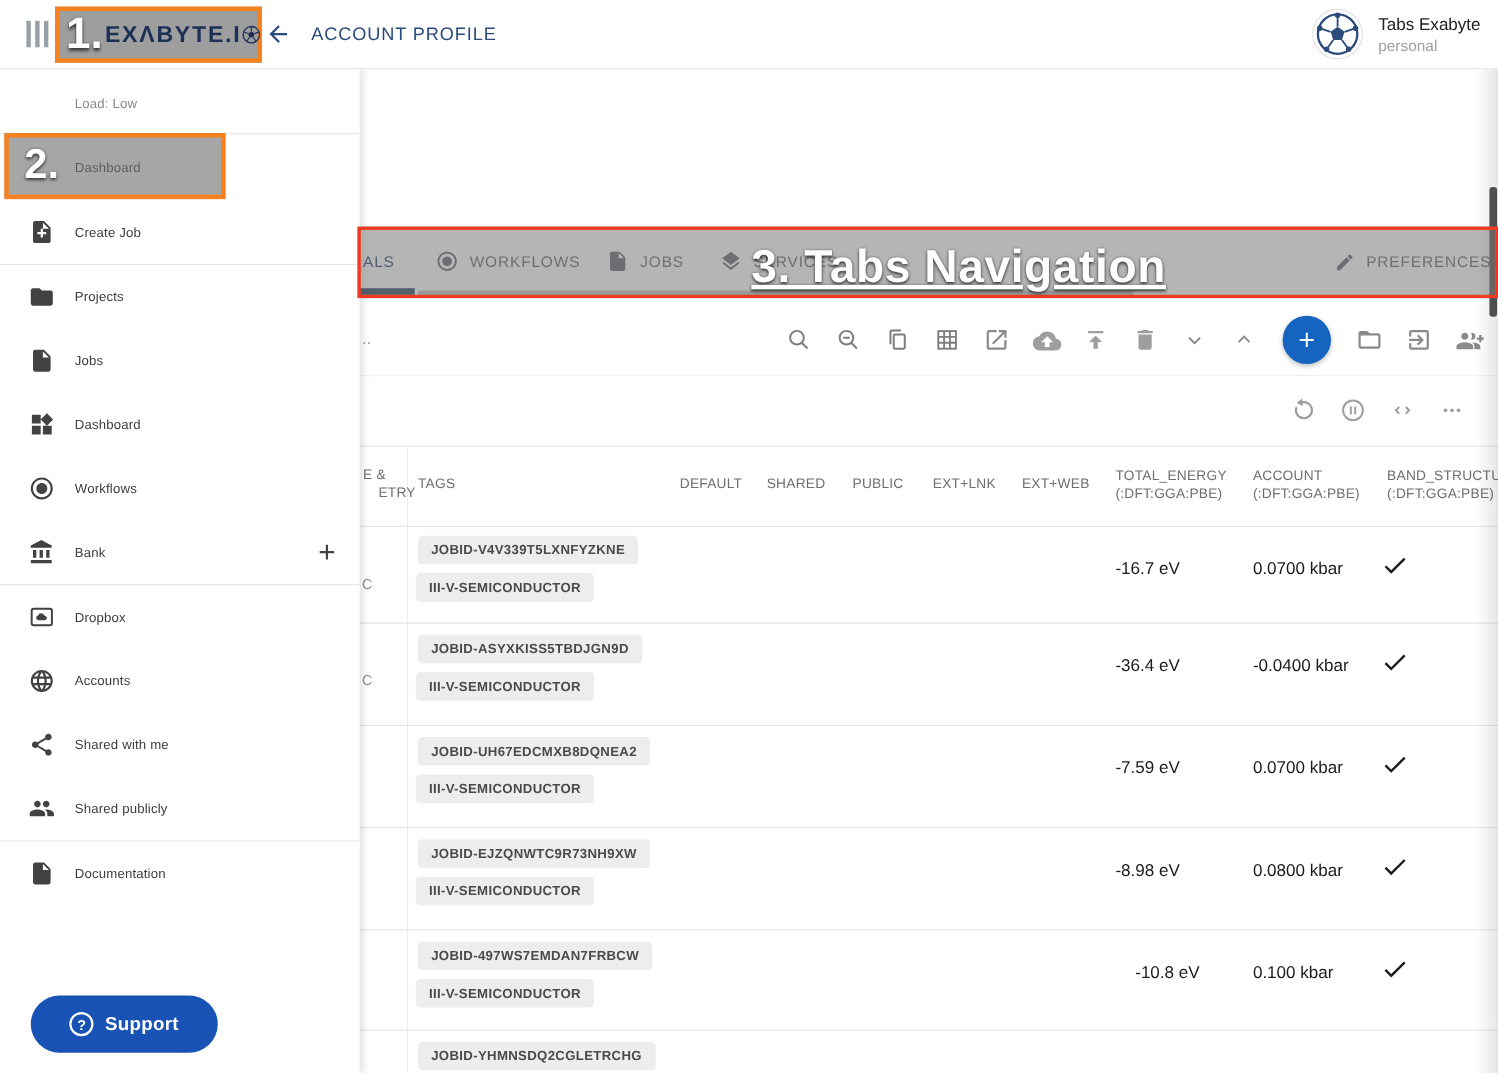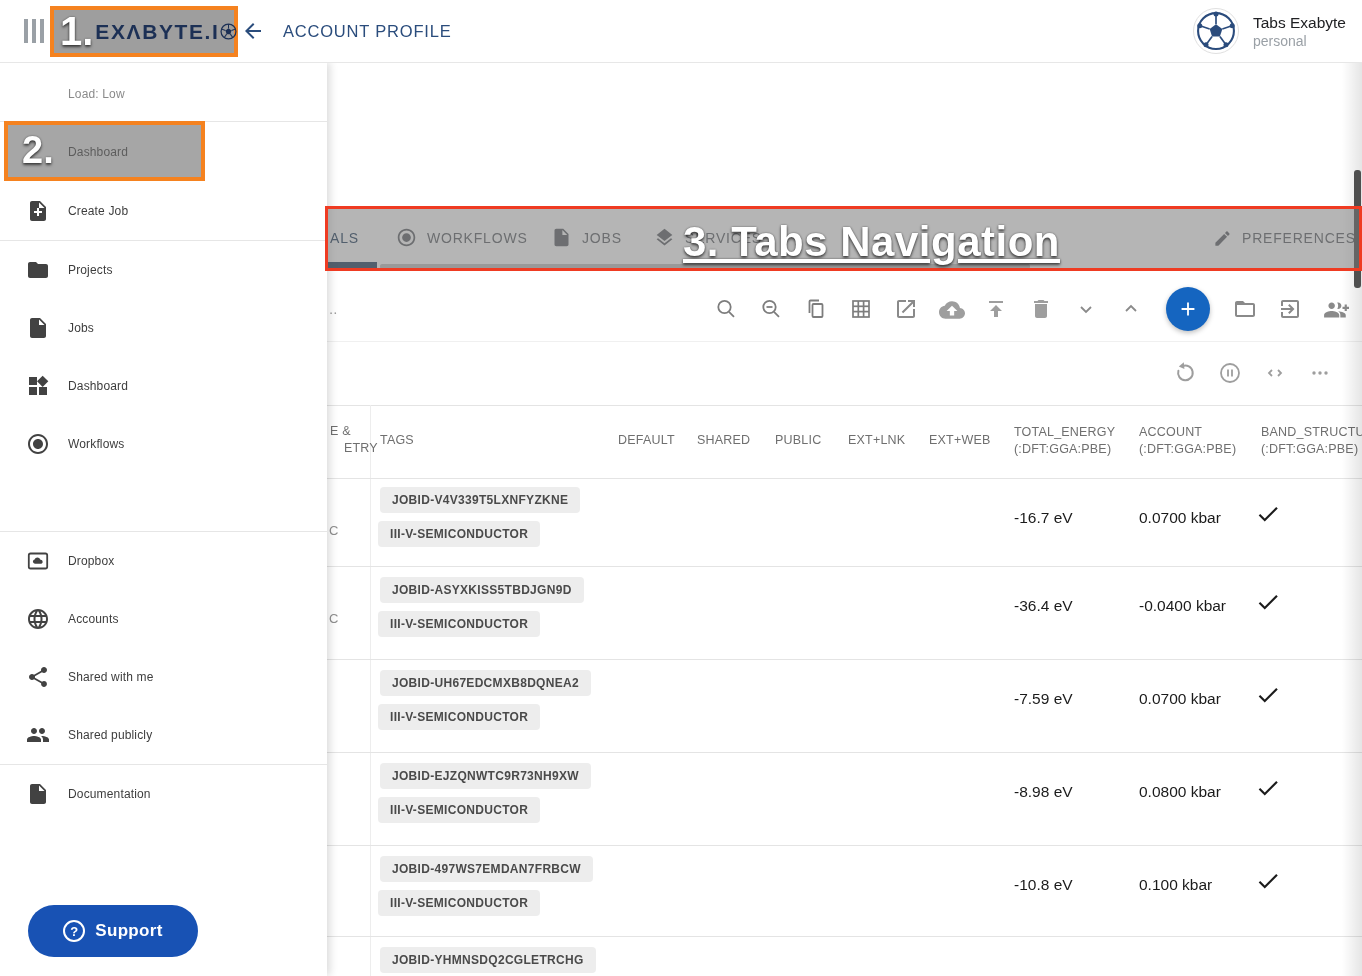--- a/index.html
+++ b/index.html
@@ -298,21 +298,21 @@
           <svg width="26" height="26" viewBox="0 0 24 24">
             <path fill="#1c1c1c" d="M9 16.17L4.83 12l-1.42 1.41L9 19 21 7l-1.41-1.41z"></path>
           </svg>
         </span>
     </div>
     <div class="hline" style="top:845px"></div>
 
     <div class="t-row" style="top:845px">
       <span class="chip" style="left:53px;top:11px">JOBID-497WS7EMDAN7FRBCW</span>
       <span class="chip" style="left:51px;top:45px">III-V-SEMICONDUCTOR</span>
-      <span class="cell-val" style="left:687px">-10.8 eV</span>
+      <span class="cell-val" style="left:705px">-10.8 eV</span>
       <span class="cell-val" style="left:812px">0.100 kbar</span>
       <span class="check">
           <svg width="26" height="26" viewBox="0 0 24 24">
             <path fill="#1c1c1c" d="M9 16.17L4.83 12l-1.42 1.41L9 19 21 7l-1.41-1.41z"></path>
           </svg>
         </span>
     </div>
     <div class="hline" style="top:936px"></div>
 
     <div class="t-row" style="top:936px">
@@ -374,20 +374,29 @@
 
     <div class="side-item" style="top:353px">
       <span class="ic">
         <svg width="24" height="24" viewBox="0 0 24 24">
             <path fill="#424242" d="M12 7c-2.76 0-5 2.24-5 5s2.24 5 5 5 5-2.24 5-5-2.24-5-5-5zm0-5C6.48 2 2 6.48 2 12s4.48 10 10 10 10-4.48 10-10S17.52 2 12 2zm0 18c-4.42 0-8-3.58-8-8s3.58-8 8-8 8 3.58 8 8-3.58 8-8 8z"></path>
           </svg>
       </span>
       <span class="lbl">Workflows</span>
     </div>
 
+    <div class="side-item" style="top:411px">
+      <span class="ic">
+        <svg width="24" height="24" viewBox="0 0 24 24">
+            <path fill="#424242" d="M4 10v7h3v-7H4zm6 0v7h3v-7h-3zM2 22h19v-3H2v3zm14-12v7h3v-7h-3zm-4.5-9L2 6v2h19V6l-9.5-5z"></path>
+          </svg>
+      </span>
+      <span class="lbl">Bank</span>
+      <span class="bank-add">+</span>
+    </div>
     <div class="side-div" style="top:469px"></div>
 
     <div class="side-item" style="top:470px">
       <span class="ic">
         <svg width="24" height="24" viewBox="0 0 24 24">
             <rect x="2.8" y="4.5" width="18.4" height="15" rx="1.8" fill="none" stroke="#424242" stroke-width="1.8"></rect>
             <path fill="#424242" d="M9.2 14.8c-1.25 0-2.3-1-2.3-2.2 0-1.05.75-1.95 1.75-2.15C9 9.2 10.1 8.4 11.4 8.4c1.5 0 2.75 1.05 3 2.45h.15c1.15 0 2.1.95 2.1 2.05s-.95 1.9-2.1 1.9H9.2z"></path>
           </svg>
       </span>
       <span class="lbl">Dropbox</span>

